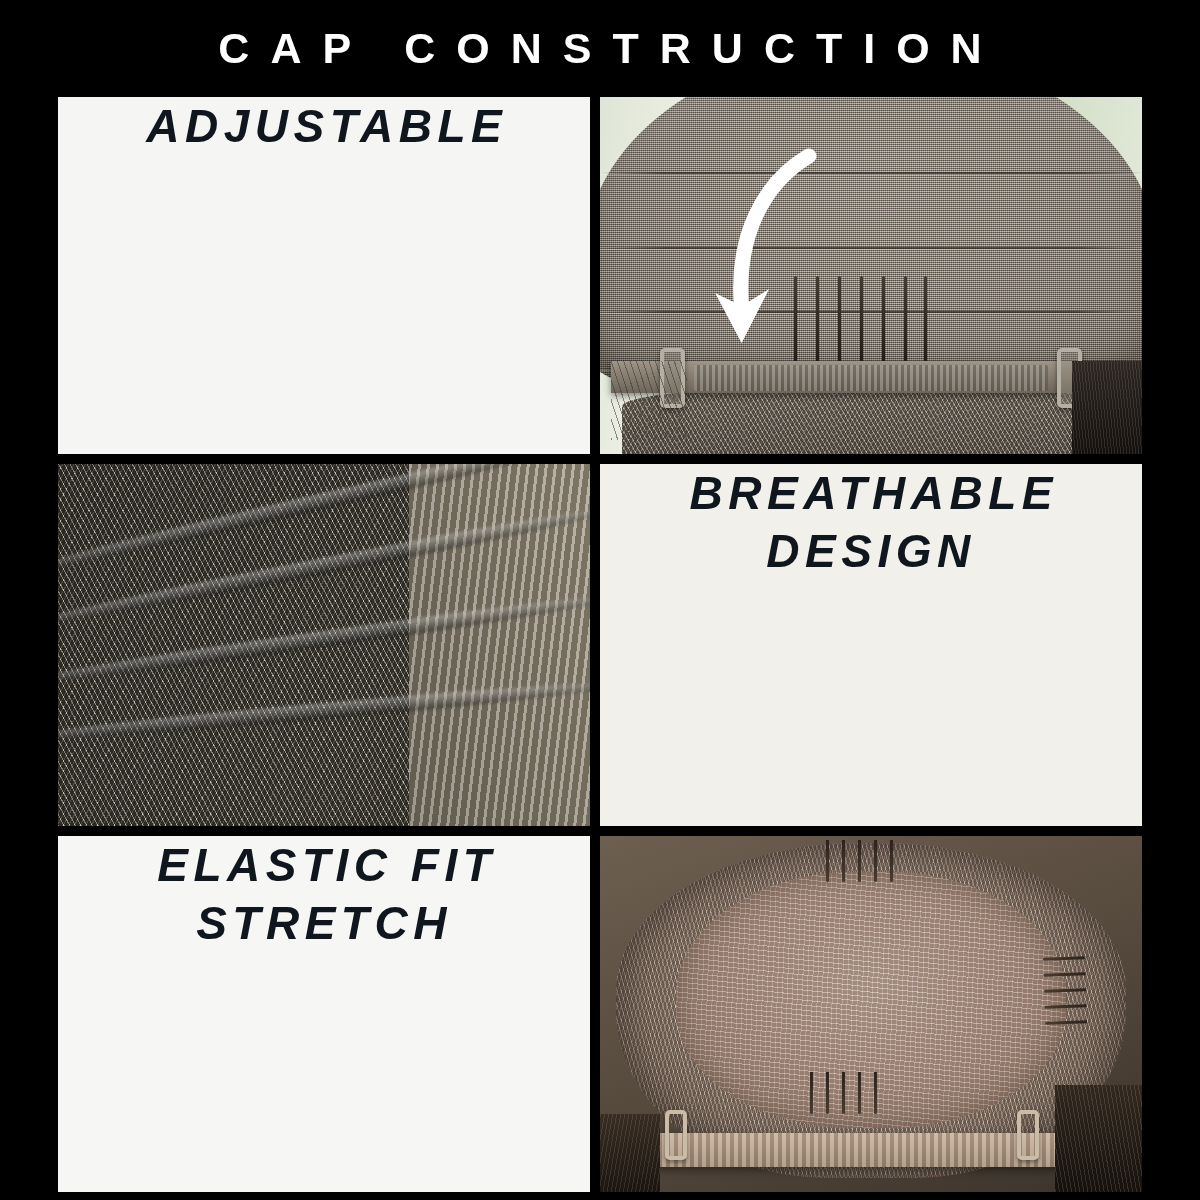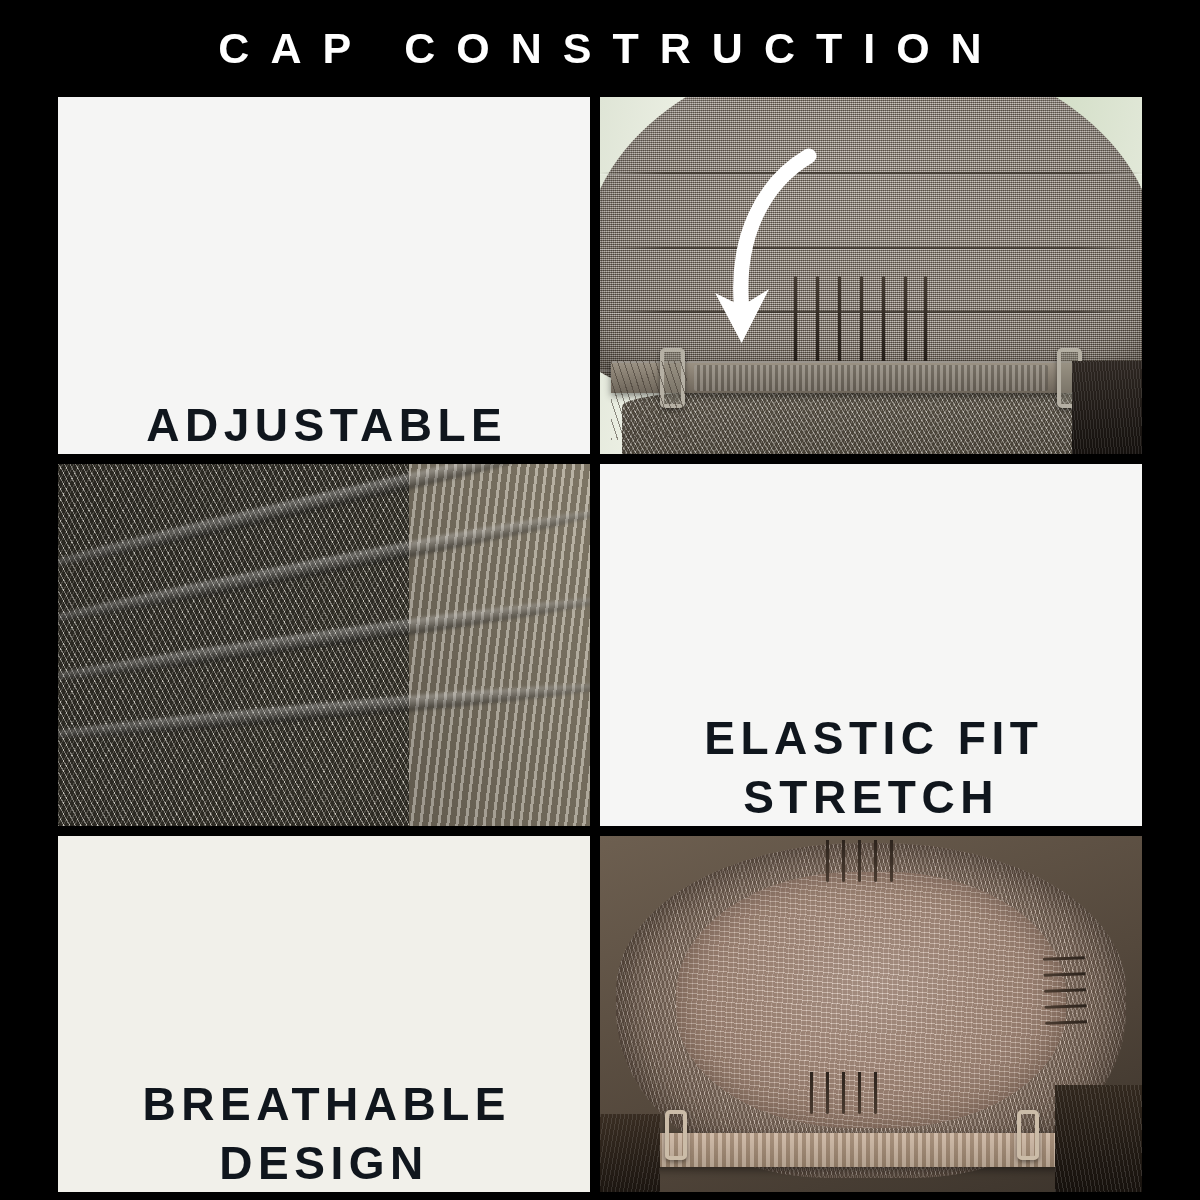--- a/index.html
+++ b/index.html
@@ -41,23 +41,24 @@
     width:1084px;height:1085px;
     display:grid;
     grid-template-columns:532px 542px;
     grid-template-rows:357px 362px 356px;
     gap:10px;
   }
   .cell{position:relative;overflow:hidden;}
 
   
   .text-cell{
-    display:flex;align-items:flex-end;justify-content:center;
+    display:flex;align-items:flex-start;justify-content:center;
     padding:0 26px;
     box-sizing:border-box;
+    font-style:italic;
   }
   .cell-a{background:#f5f5f4;}
   .cell-d{background:#f1f0ea;}
   .cell-e{background:#f6f6f5;}
   .feature-label{
     color:#10161d;
     font-size:46px;
     font-weight:bold;
     letter-spacing:5.5px;
     text-indent:5.5px;
@@ -300,31 +301,31 @@
         <div class="mesh-blur-bg"></div>
         <div class="mesh-holes"></div>
         <div class="mesh-ruche"></div>
         <div class="mesh-fold mf1"></div>
         <div class="mesh-fold mf2"></div>
         <div class="mesh-fold mf3"></div>
         <div class="mesh-fold mf4"></div>
       </div>
     </div>
 
+    <div class="cell text-cell cell-d">
+      <div class="feature-label">
+        <span>BREATHABLE</span><br>
+        <span>DESIGN</span>
+      </div>
+    </div>
+
     <div class="cell text-cell cell-e">
       <div class="feature-label">
         <span>ELASTIC FIT</span><br>
         <span>STRETCH</span>
-      </div>
-    </div>
-
-    <div class="cell text-cell cell-d">
-      <div class="feature-label">
-        <span>BREATHABLE</span><br>
-        <span>DESIGN</span>
       </div>
     </div>
 
     <div class="cell">
       <div class="photo cap-inside">
         <div class="inside-rim"></div>
         <div class="inside-crown"></div>
 
         <div class="inside-comb ic-top">
           <div class="ic-tooth" style="left:4px;"></div>

